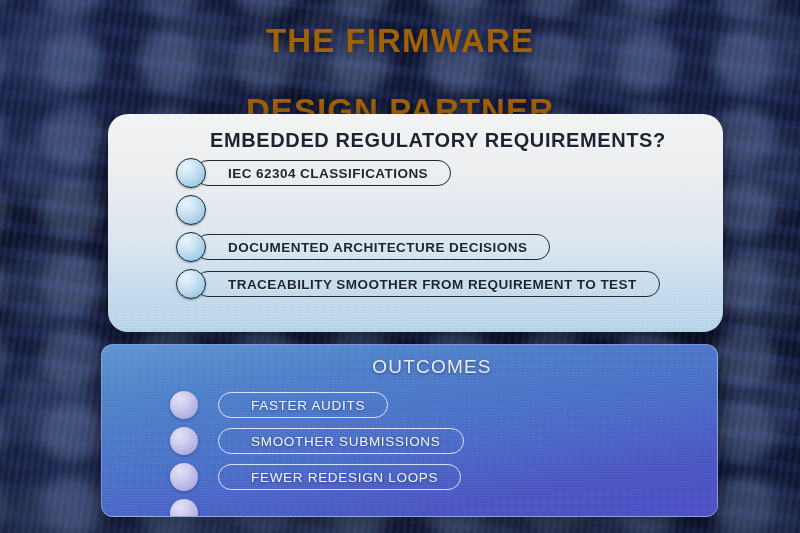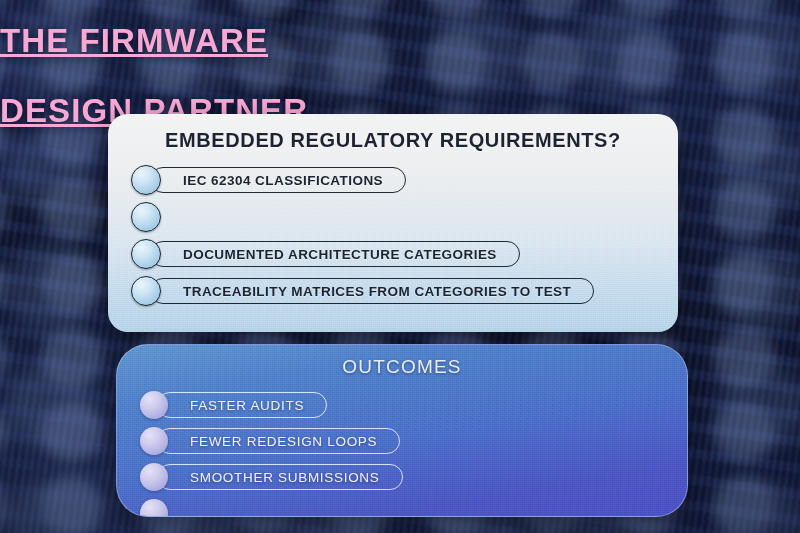--- a/index.html
+++ b/index.html
@@ -70,42 +70,41 @@
     box-shadow:0 0 28px rgba(0,0,0,.55) inset;
   }
   .bgvign{
     inset:0;
     background:radial-gradient(115% 95% at 50% 42%, rgba(0,0,0,0) 48%, rgba(0,0,0,.55) 100%);
   }
 
   
   .title{
     position:absolute;left:0;right:0;top:22px;
-    text-align:left;
-    color:#f9a8d4;
+    text-align:center;
+    color:#a16207;
     font-size:33px;line-height:38px;
     font-weight:bold;
     letter-spacing:1.1px;
     text-shadow:0 2px 10px rgba(10,14,40,.85);
-    text-decoration:underline;
   }
   .title .l2{display:block;margin-top:32px;}
 
   
-  .card{position:absolute;overflow:hidden;}
+  .card{position:absolute;overflow:hidden;padding-left:45px;}
 
   #card-top{
     left:108px;top:114px;width:570px;height:218px;
     border-radius:20px;
     background:linear-gradient(180deg,#f2f3f3 0%,#eceef0 26%,#dbe6ef 58%,#c3daec 82%,#b6d3e8 100%);
     box-shadow:0 6px 22px rgba(0,0,0,.42);
   }
   #card-bottom{
-    left:116px;top:344px;width:570px;height:171px;
-    border-radius:32px;
+    left:101px;top:344px;width:570px;height:171px;
+    border-radius:12px;
     background:linear-gradient(170deg,#5f93cf 0%,#4e7fc9 22%,#4a6ec7 52%,#4b55c2 80%,#4b4fc4 100%);
     box-shadow:0 6px 22px rgba(0,0,0,.42);
     border:1px solid rgba(200,215,245,.45);
   }
   
   .noise{
     position:absolute;inset:0;pointer-events:none;
     background-image:
       repeating-linear-gradient(0deg, rgba(255,255,255,.10) 0 1px, rgba(0,0,0,.06) 1px 2px),
       repeating-linear-gradient(90deg, rgba(255,255,255,.07) 0 1px, rgba(0,0,0,.05) 1px 2px),
@@ -130,31 +129,31 @@
   #head-bottom{
     margin:10px 0 0;
     color:#e9ecf6;
     font-size:19px;line-height:23px;
     font-weight:normal;
     letter-spacing:1.2px;
     text-shadow:0 1px 3px rgba(20,28,70,.55);
   }
 
   .items{position:relative;z-index:2;}
-  #items-top{margin-top:13px;}
+  #items-top{margin-top:6px;}
   #items-bottom{margin-top:13px;}
 
   .item{
     position:relative;
     display:flex;align-items:center;
     margin-left:23px;
     margin-bottom:9px;
     height:28px;
   }
-  #items-bottom .item{margin-bottom:8px;}
+  #items-bottom .item{margin-bottom:8px;gap:31px;}
 
   .bullet{
     position:relative;z-index:3;
     width:28px;height:28px;border-radius:50%;
     flex:0 0 28px;
   }
   .b-light{
     background:radial-gradient(circle at 34% 28%, #eaf4fb 0%, #cfe6f4 32%, #a9cfe8 68%, #8fc0e0 100%);
     border:1.6px solid #1c2430;
     box-shadow:0 1px 2px rgba(0,0,0,.35);
@@ -216,49 +215,49 @@
       <span class="bullet b-light"></span>
       <span class="pill p-dark">IEC 62304 CLASSIFICATIONS</span>
     </div>
 
     <div class="item">
       <span class="bullet b-light"></span>
     </div>
 
     <div class="item">
       <span class="bullet b-light"></span>
-      <span class="pill p-dark">DOCUMENTED ARCHITECTURE CATEGORIES</span>
-    </div>
-
-    <div class="item">
-      <span class="bullet b-light"></span>
-      <span class="pill p-dark">TRACEABILITY MATRICES FROM CATEGORIES TO TEST</span>
+      <span class="pill p-dark">DOCUMENTED ARCHITECTURE DECISIONS</span>
+    </div>
+
+    <div class="item">
+      <span class="bullet b-light"></span>
+      <span class="pill p-dark">TRACEABILITY SMOOTHER FROM REQUIREMENT TO TEST</span>
     </div>
 
   </div>
 </div>
 
 <div class="card" id="card-bottom">
   <div class="noise"></div>
   <div class="card-head" id="head-bottom">OUTCOMES</div>
   <div class="items" id="items-bottom">
 
     <div class="item">
       <span class="bullet b-lav"></span>
       <span class="pill p-white">FASTER AUDITS</span>
     </div>
 
     <div class="item">
       <span class="bullet b-lav"></span>
+      <span class="pill p-white">SMOOTHER SUBMISSIONS</span>
+    </div>
+
+    <div class="item">
+      <span class="bullet b-lav"></span>
       <span class="pill p-white">FEWER REDESIGN LOOPS</span>
     </div>
 
     <div class="item">
       <span class="bullet b-lav"></span>
-      <span class="pill p-white">SMOOTHER SUBMISSIONS</span>
-    </div>
-
-    <div class="item">
-      <span class="bullet b-lav"></span>
     </div>
 
   </div>
 </div>
 
 </body></html>

